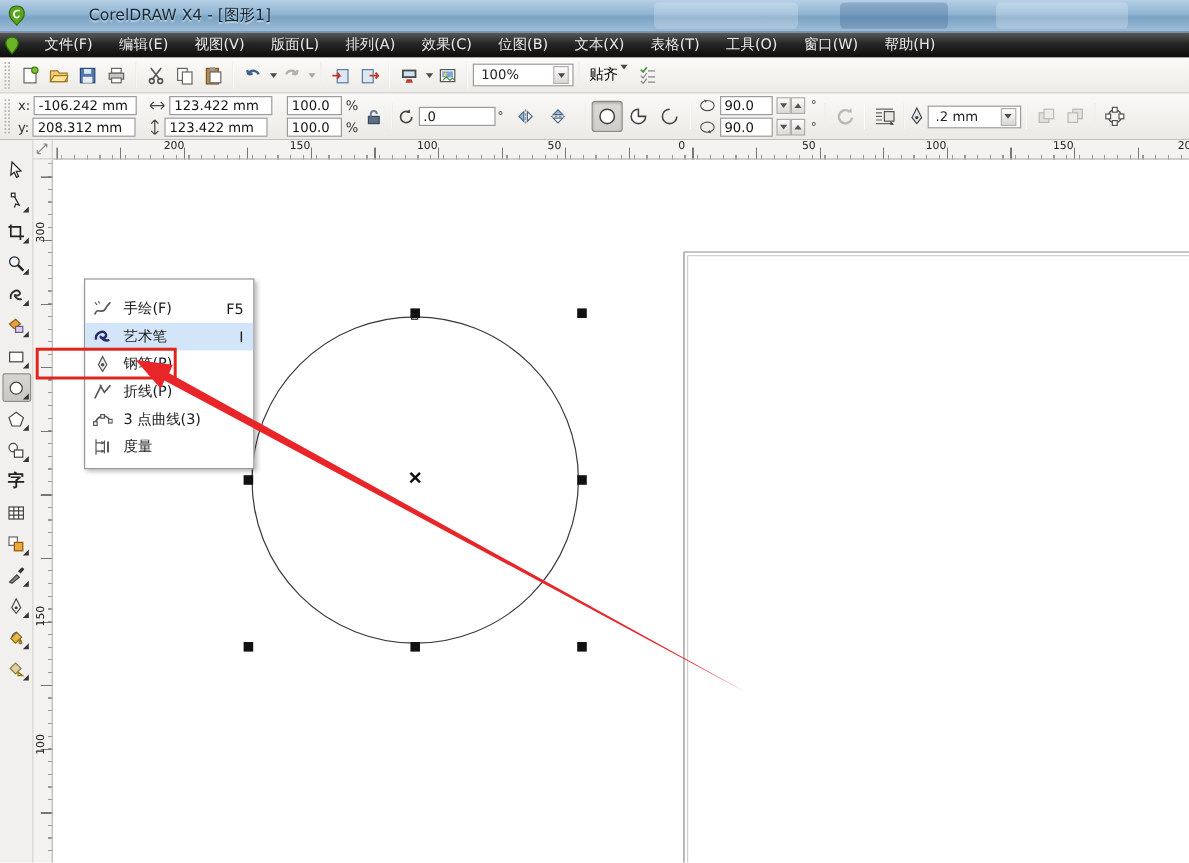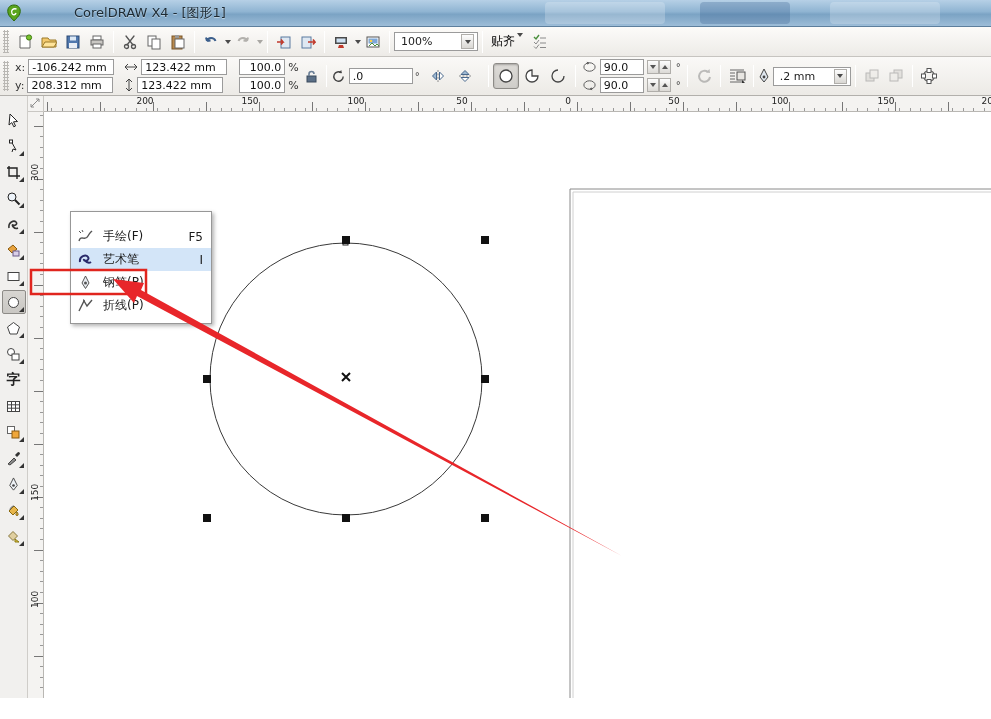--- a/index.html
+++ b/index.html
@@ -43,21 +43,21 @@
   .combo .dd-btn { margin-left:auto; width:13px; height:15px; background:linear-gradient(#fdfdfd,#d9d7d3);
     border:1px solid #b0aeaa; display:flex; align-items:center; justify-content:center; }
   .snap { display:flex; align-items:flex-start; padding:2px 4px; }
 
   
   .pb-group { display:flex; flex-direction:column; gap:2px; margin:0 2px; }
   .pb-row { display:flex; align-items:center; gap:3px; height:16px; }
   .pb-label { font-size:11px; color:#333; }
   .pb-input { height:16px; border:1px solid #9b9b9b; background:#fff; font-size:11px;
     padding:0 3px; font-family:"DejaVu Sans",sans-serif; color:#111; }
-  .w86 { width:86px; } .w46 { width:46px;text-align:right; } .w44 { width:44px; }
+  .w86 { width:86px; } .w46 { width:46px; } .w44 { width:44px; }
   .spin { display:flex; }
   .spin b { width:12px; height:14px; border:1px solid #b0aeaa; background:linear-gradient(#fdfdfd,#dbd9d5);
     display:flex; align-items:center; justify-content:center; }
   .tri-d { width:0;height:0;border-left:3px solid transparent;border-right:3px solid transparent;border-top:4px solid #555; }
   .tri-u { width:0;height:0;border-left:3px solid transparent;border-right:3px solid transparent;border-bottom:4px solid #555; }
   .deg { font-size:10px; color:#444; margin-left:2px; }
   .shape-btn { width:26px; height:26px; border:1px solid transparent; border-radius:3px;
     display:flex; align-items:center; justify-content:center; }
   .shape-btn.pressed { background:linear-gradient(#dddbd7,#cfcdc9); border-color:#8d8b87; box-shadow:inset 0 1px 2px rgba(0,0,0,.25); }
   .grayed { opacity:.45; }
@@ -119,20 +119,37 @@
     <div class="blob b1"></div>
     <div class="blob b2"></div>
     <div class="blob b3"></div>
     <svg class="app-icon" viewBox="0 0 18 18">
       <path d="M9 1 C14 1 16 5 15 9 C14 13 11 14 9 17 C7 14 4 13 3 9 C2 5 4 1 9 1 Z" fill="#5aa51e" stroke="#2d6b0a"></path>
       <path d="M11.5 5 C8 4 5.5 6.5 7 9.5 C8 11.5 10.5 11 11 9" fill="none" stroke="#fff" stroke-width="1.4"></path>
     </svg>
     <span class="title-text">CorelDRAW X4 - [图形1]</span>
   </div>
 
+  <div class="menubar">
+    <svg class="doc-icon" viewBox="0 0 16 16">
+      <path d="M8 1 C12 1 14 4 13 7.5 C12 11 10 12 8 15 C6 12 4 11 3 7.5 C2 4 4 1 8 1 Z" fill="#6ab324" stroke="#2d6b0a"></path>
+    </svg>
+    <div class="menu-item">文件(F)</div>
+    <div class="menu-item">编辑(E)</div>
+    <div class="menu-item">视图(V)</div>
+    <div class="menu-item">版面(L)</div>
+    <div class="menu-item">排列(A)</div>
+    <div class="menu-item">效果(C)</div>
+    <div class="menu-item">位图(B)</div>
+    <div class="menu-item">文本(X)</div>
+    <div class="menu-item">表格(T)</div>
+    <div class="menu-item">工具(O)</div>
+    <div class="menu-item">窗口(W)</div>
+    <div class="menu-item">帮助(H)</div>
+  </div>
 
   <div class="toolbar">
     <div class="grip"></div>
     <div class="tb-btn">
       <svg width="16" height="16" viewBox="0 0 16 16">
         <path d="M3 2 h7 l3 3 v9 h-10 z" fill="#fff" stroke="#666"></path>
           <circle cx="12" cy="3.5" r="2.6" fill="#79c12f" stroke="#3f7d10"></circle>
       </svg>
     </div>
     <div class="tb-btn">
@@ -588,20 +605,39 @@
         <span class="f-short"></span>
       </div>
       <div class="fly-item">
         <svg class="f-icon" viewBox="0 0 17 17">
             <path d="M2 14 L7 4 L10 9 L15 3" fill="none" stroke="#555" stroke-width="1.4"></path>
             <path d="M6 2 l2 1.5 -1.5 2 z" fill="#555"></path>
           </svg>
         <span class="f-label">折线(P)</span>
         <span class="f-short"></span>
       </div>
+      <div class="fly-item">
+        <svg class="f-icon" viewBox="0 0 17 17">
+            <path d="M2 12 C5 4 12 4 15 10" fill="none" stroke="#555" stroke-width="1.3"></path>
+            <rect x="1" y="10.5" width="3" height="3" fill="#fff" stroke="#555"></rect>
+            <rect x="7" y="4.5" width="3" height="3" fill="#fff" stroke="#555"></rect>
+            <rect x="13.5" y="8.5" width="3" height="3" fill="#fff" stroke="#555"></rect>
+          </svg>
+        <span class="f-label">3 点曲线(3)</span>
+        <span class="f-short"></span>
+      </div>
+      <div class="fly-item">
+        <svg class="f-icon" viewBox="0 0 17 17">
+            <path d="M3 2 v13 M3 5 h7 M3 12 h7 M10 3 v11" fill="none" stroke="#555"></path>
+            <path d="M10 5 l-2.5 -1.5 v3 z M10 12 l-2.5 -1.5 v3 z" fill="#555"></path>
+            <path d="M13 4 v9" stroke="#555" stroke-width="1.6"></path>
+          </svg>
+        <span class="f-label">度量</span>
+        <span class="f-short"></span>
+      </div>
     </div>
 
     <svg class="anno-svg" width="991" height="602">
       <rect x="31" y="174" width="115" height="24" fill="none" stroke="#e0251e" stroke-width="2.5"></rect>
       <polygon points="113,183 144,187 141,194 622,460 137,200 134,207" fill="#e8262a"></polygon>
     </svg>
 
   </div>
 </div>
 

